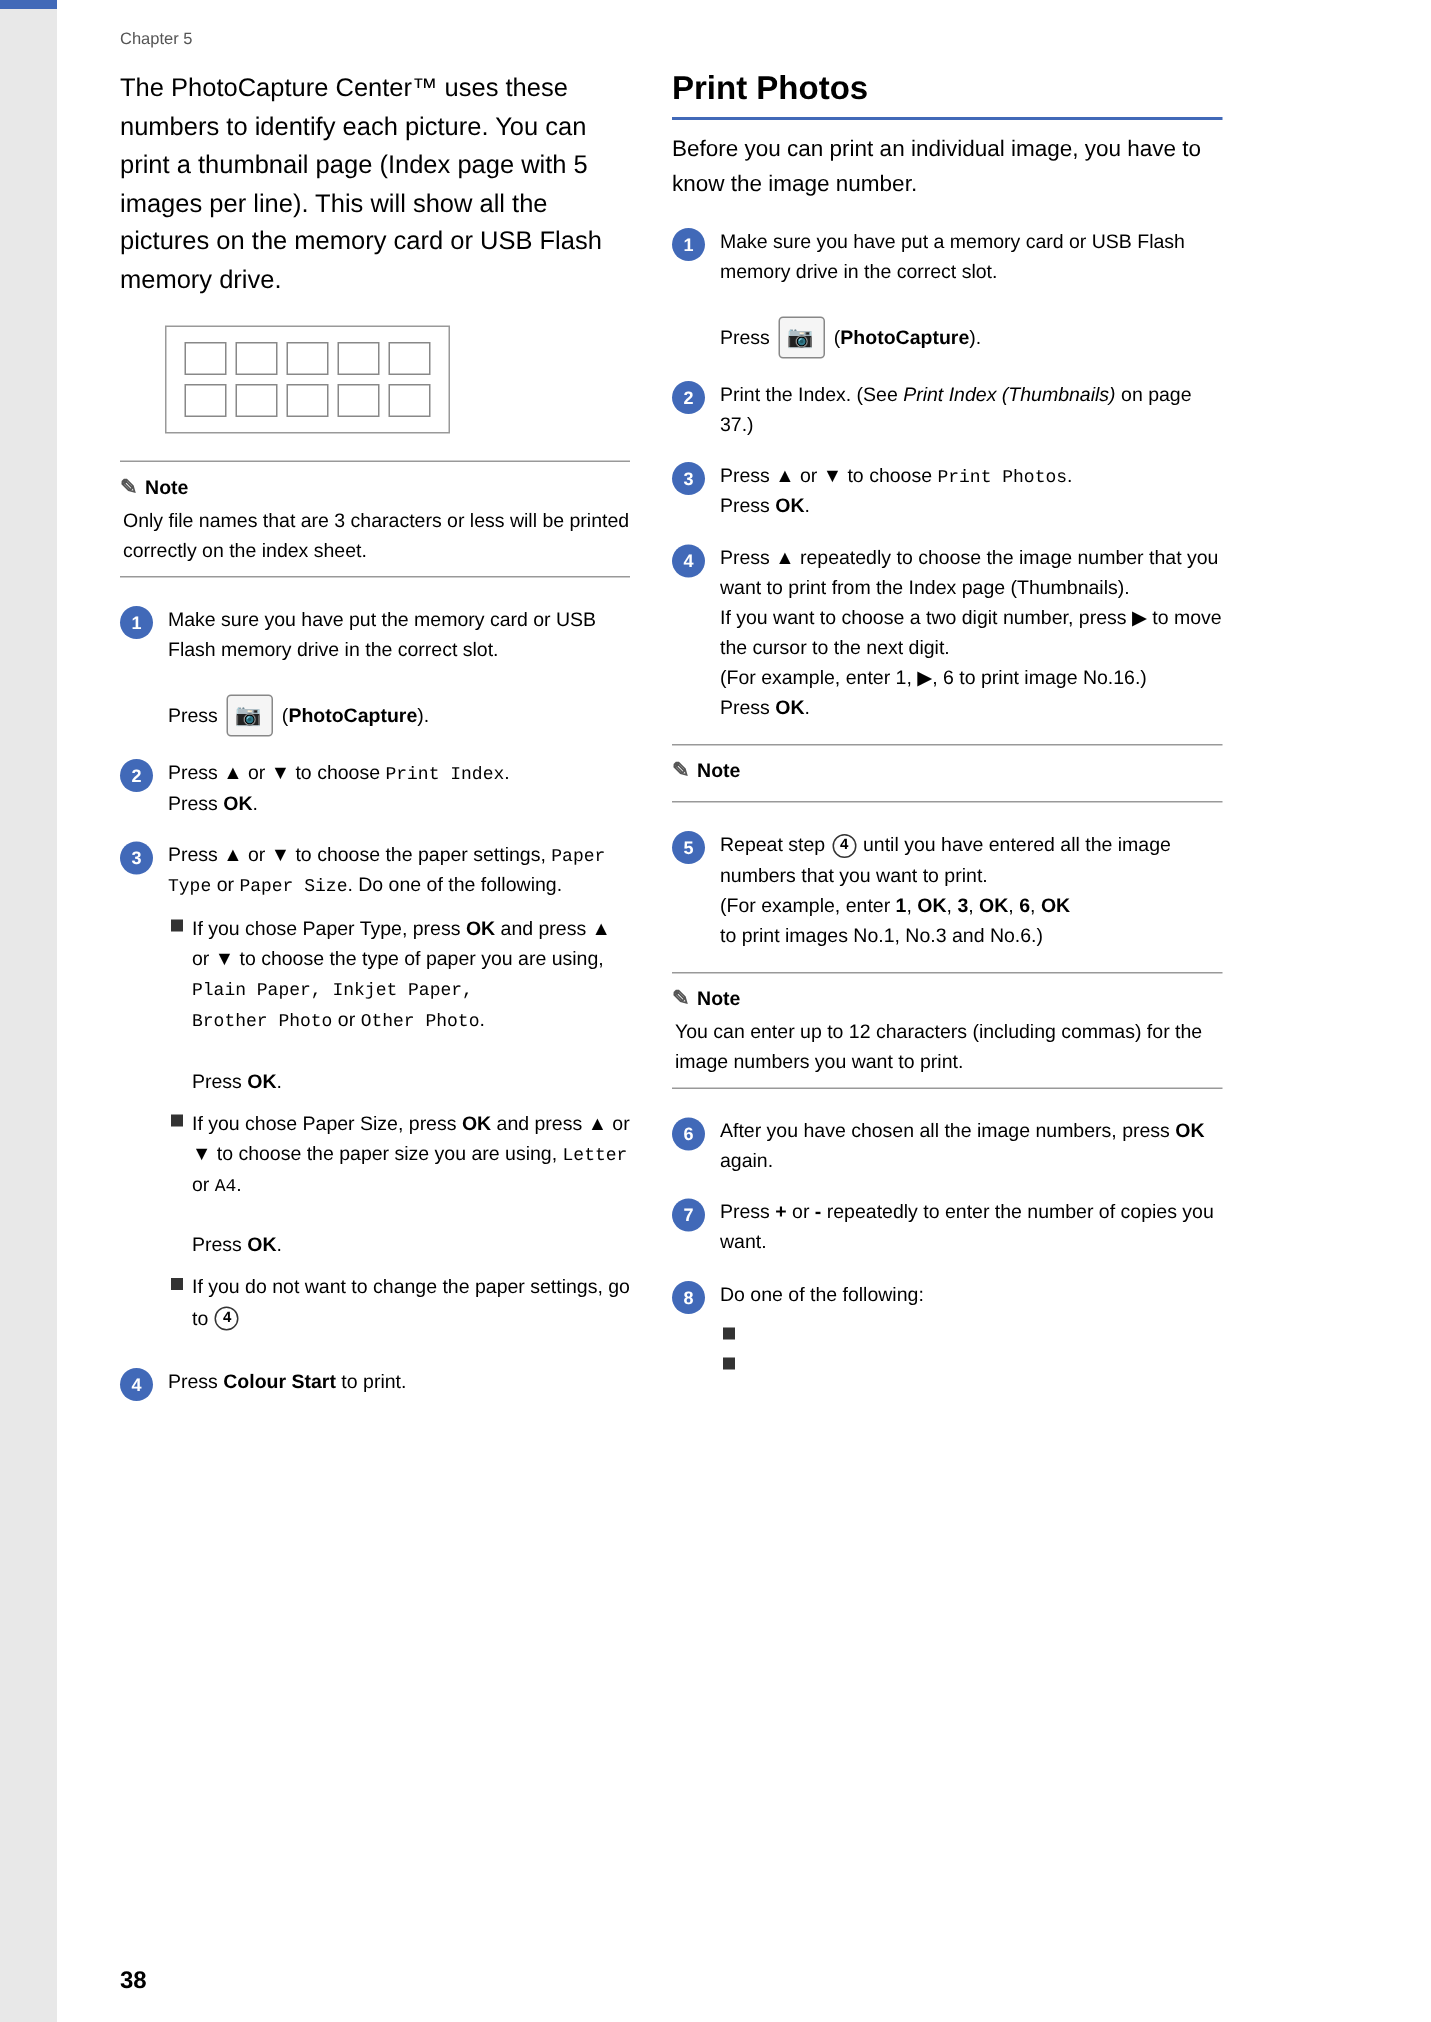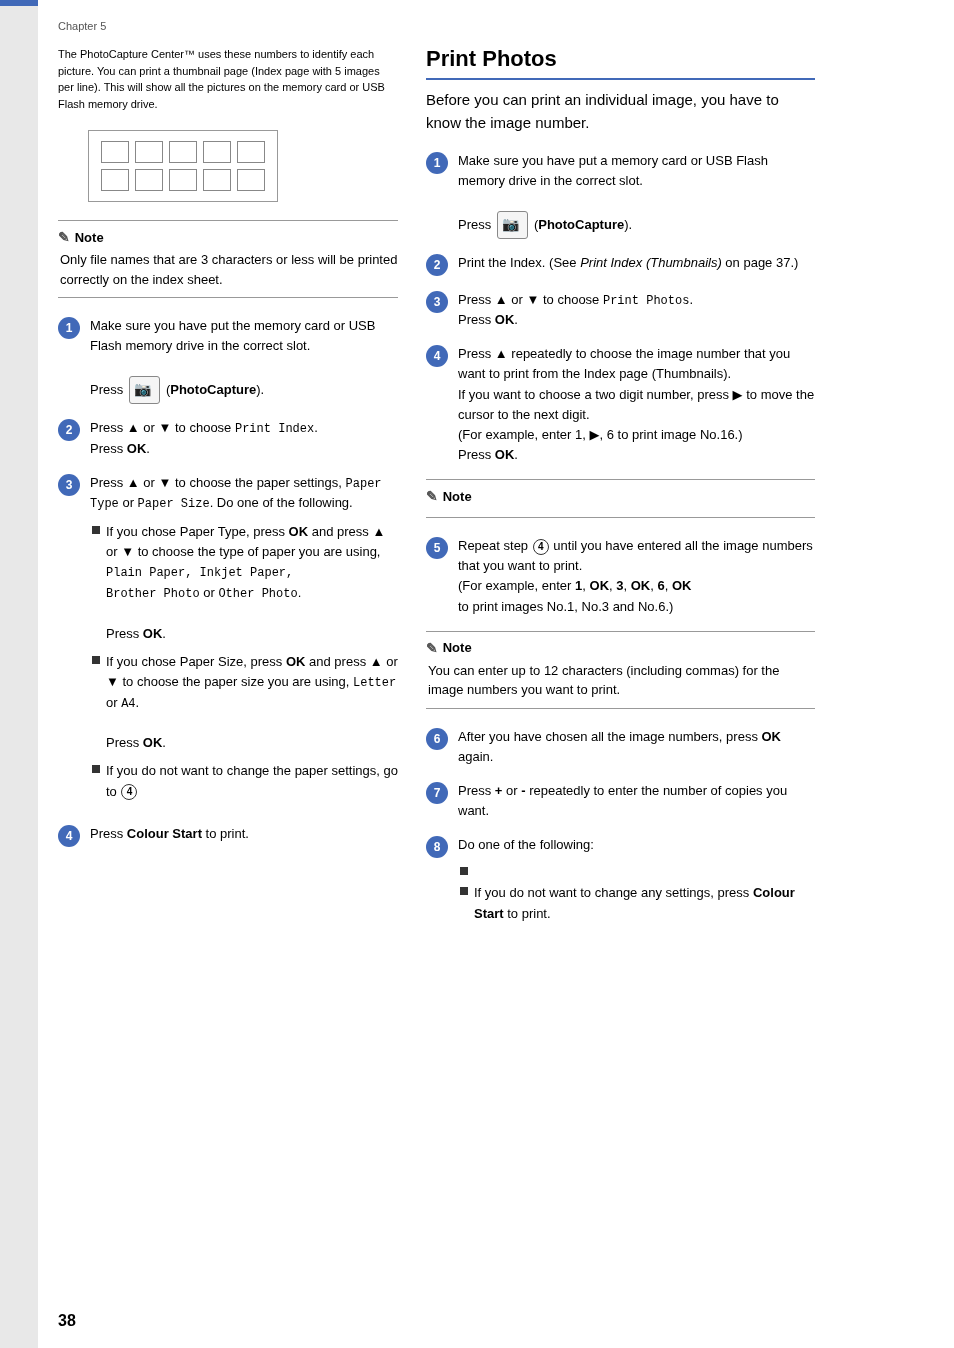--- a/index.html
+++ b/index.html
@@ -10,20 +10,21 @@
       color: #000;
       width: 954px;
       min-height: 1348px;
       position: relative;
     }
     .page-container {
       display: flex;
       width: 839px;
       min-height: 1348px;
       position: relative;
+      gap: 22px;
     }
     .left-margin {
       width: 38px;
       background: #e8e8e8;
       min-height: 1348px;
       position: relative;
     }
     .top-blue-bar {
       position: absolute;
       top: 0;
@@ -47,21 +48,21 @@
       gap: 28px;
     }
     .left-col {
       width: 340px;
       flex-shrink: 0;
     }
     .right-col {
       flex: 1;
     }
     .intro-text {
-      font-size: 11px;
+      font-size: 17px;
       line-height: 1.5;
       margin-bottom: 18px;
     }
     .thumbnail-grid {
       border: 1px solid #999;
       padding: 10px 12px;
       display: inline-block;
       margin: 0 auto 18px 30px;
     }
     .thumbnail-row {
@@ -385,23 +386,20 @@
         <div class="step-item">
           <div class="step-circle">8</div>
           <div class="step-content">
             Do one of the following:
             <div class="sub-step">
               <div class="sub-bullet">
                 <div class="bullet-sq"></div>
               </div>
               <div class="sub-bullet">
                 <div class="bullet-sq"></div>
-                <div>
-                  If you do not want to change any settings, press <span class="bold">Colour Start</span> to print.
-                </div>
               </div>
             </div>
           </div>
         </div>
 
       </div>
     </div>
 
     <div class="page-number">38</div>
   </div>

